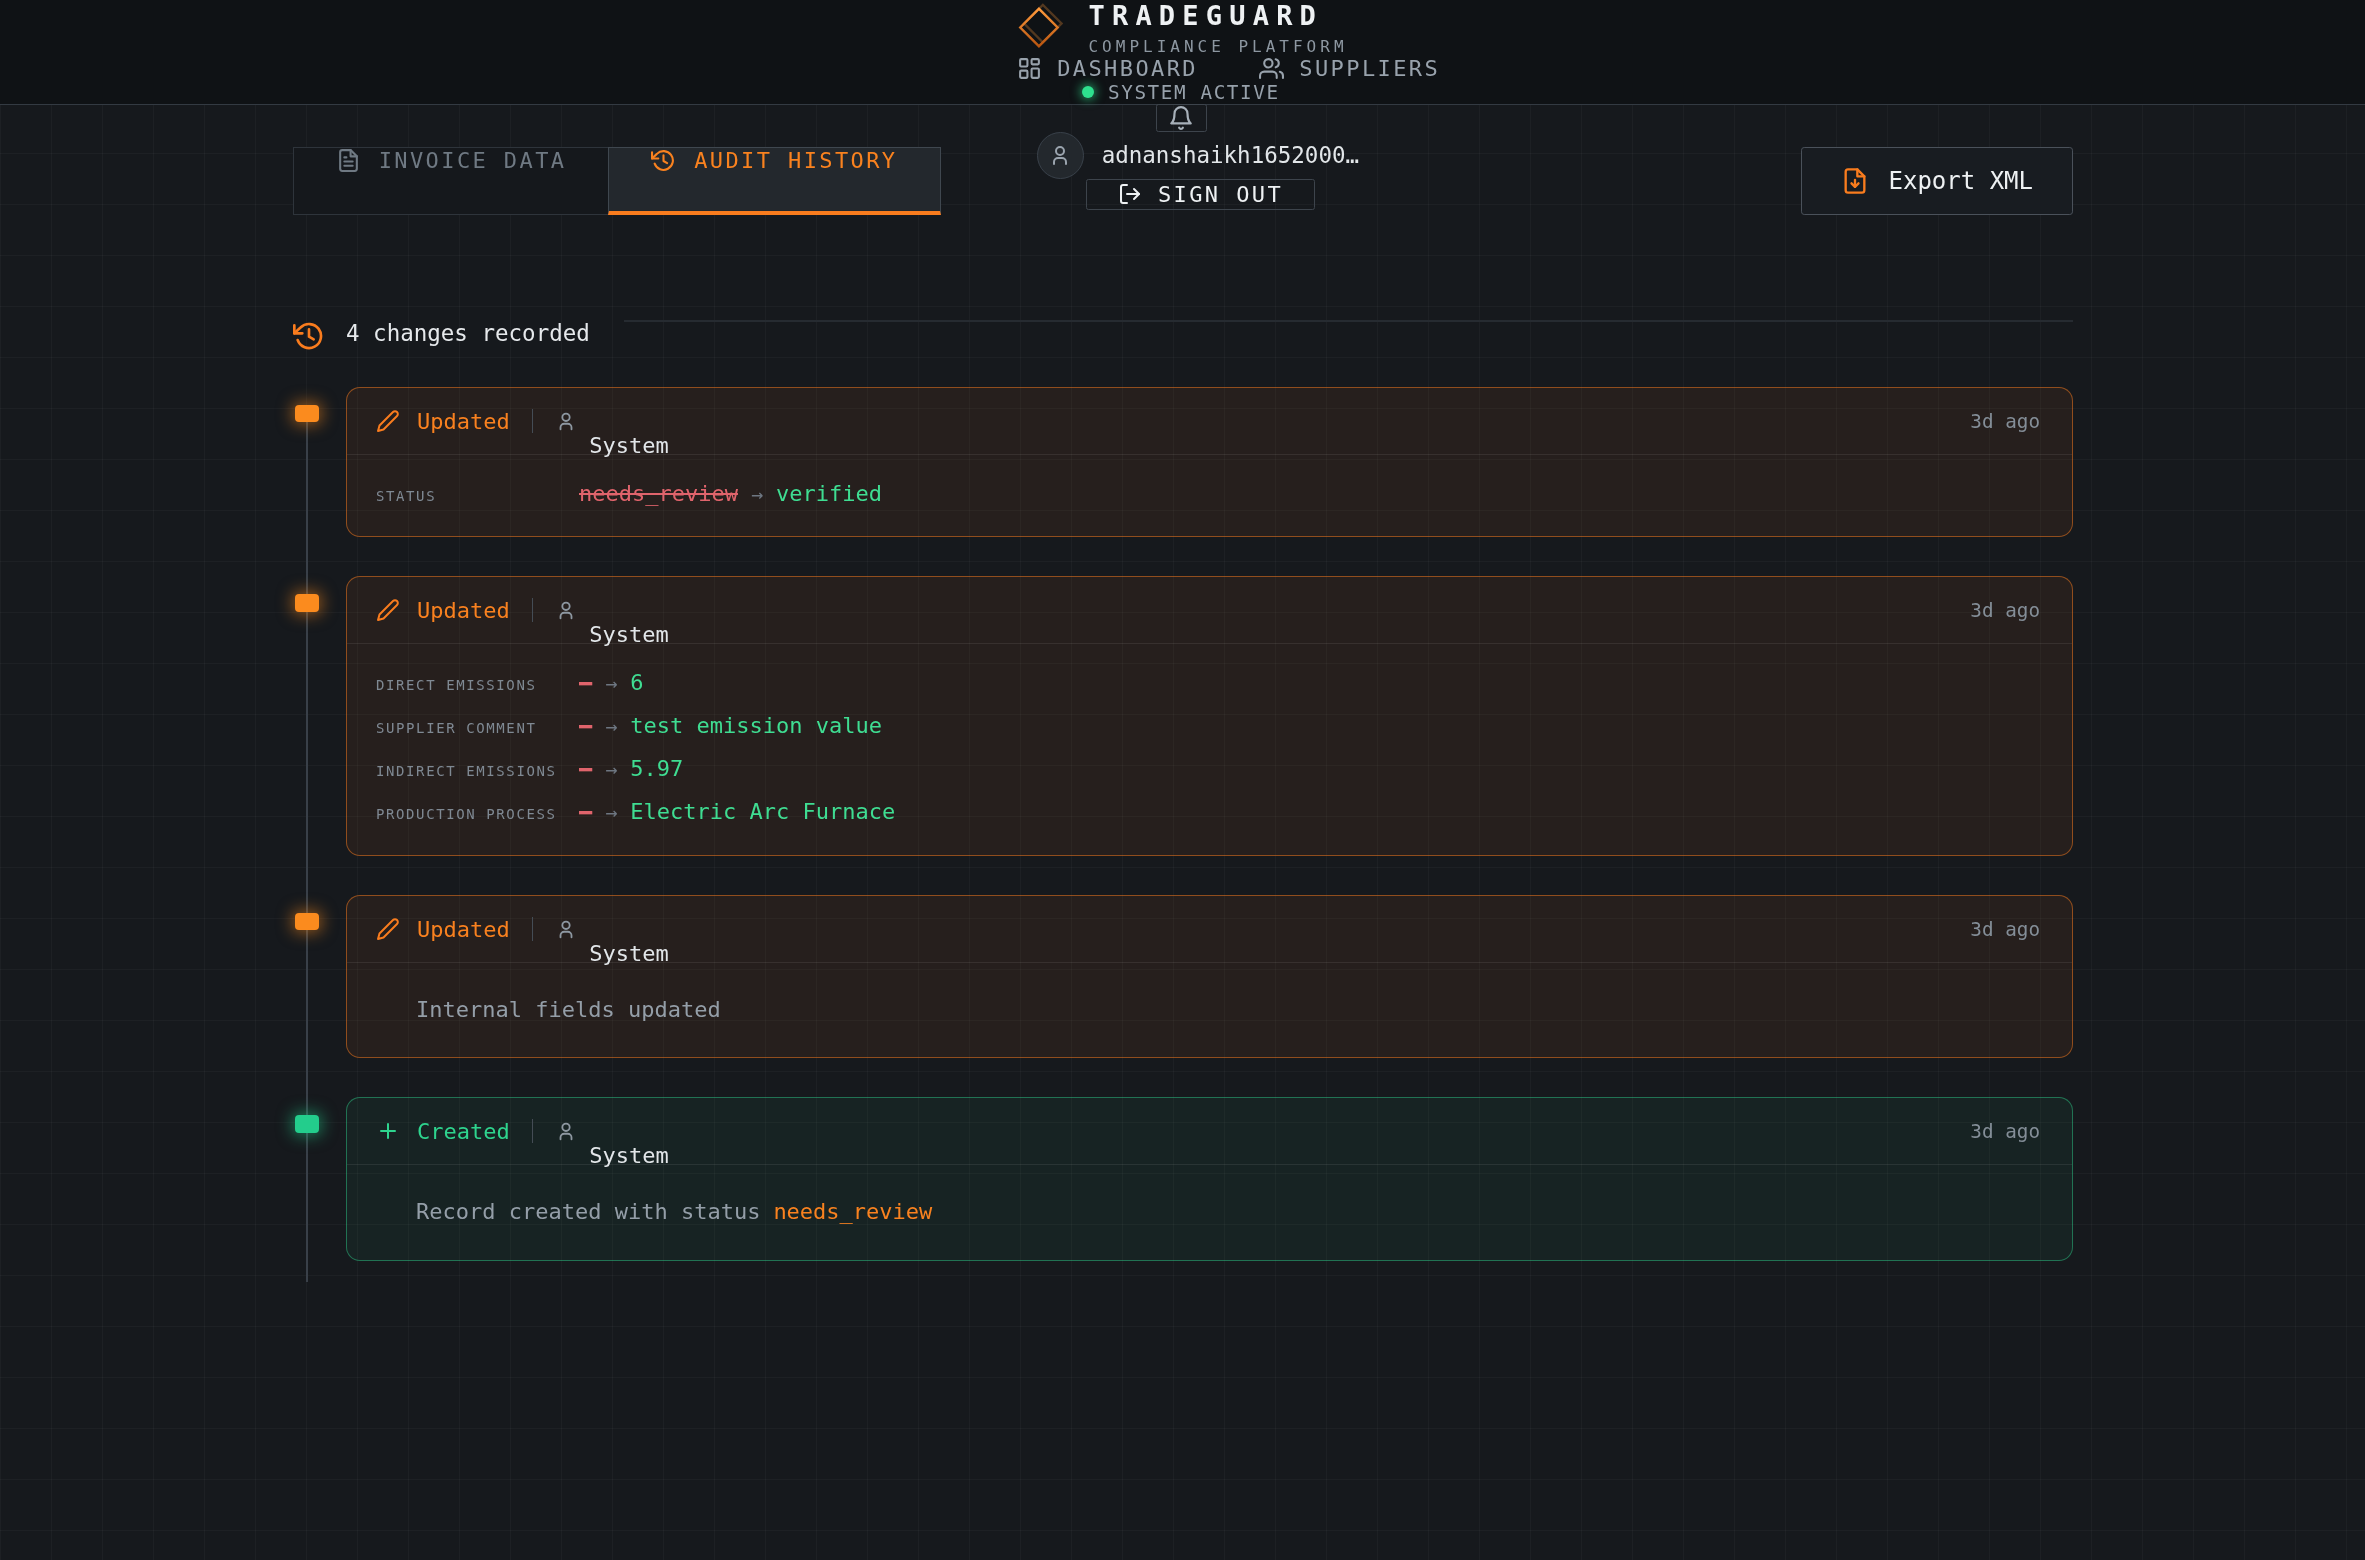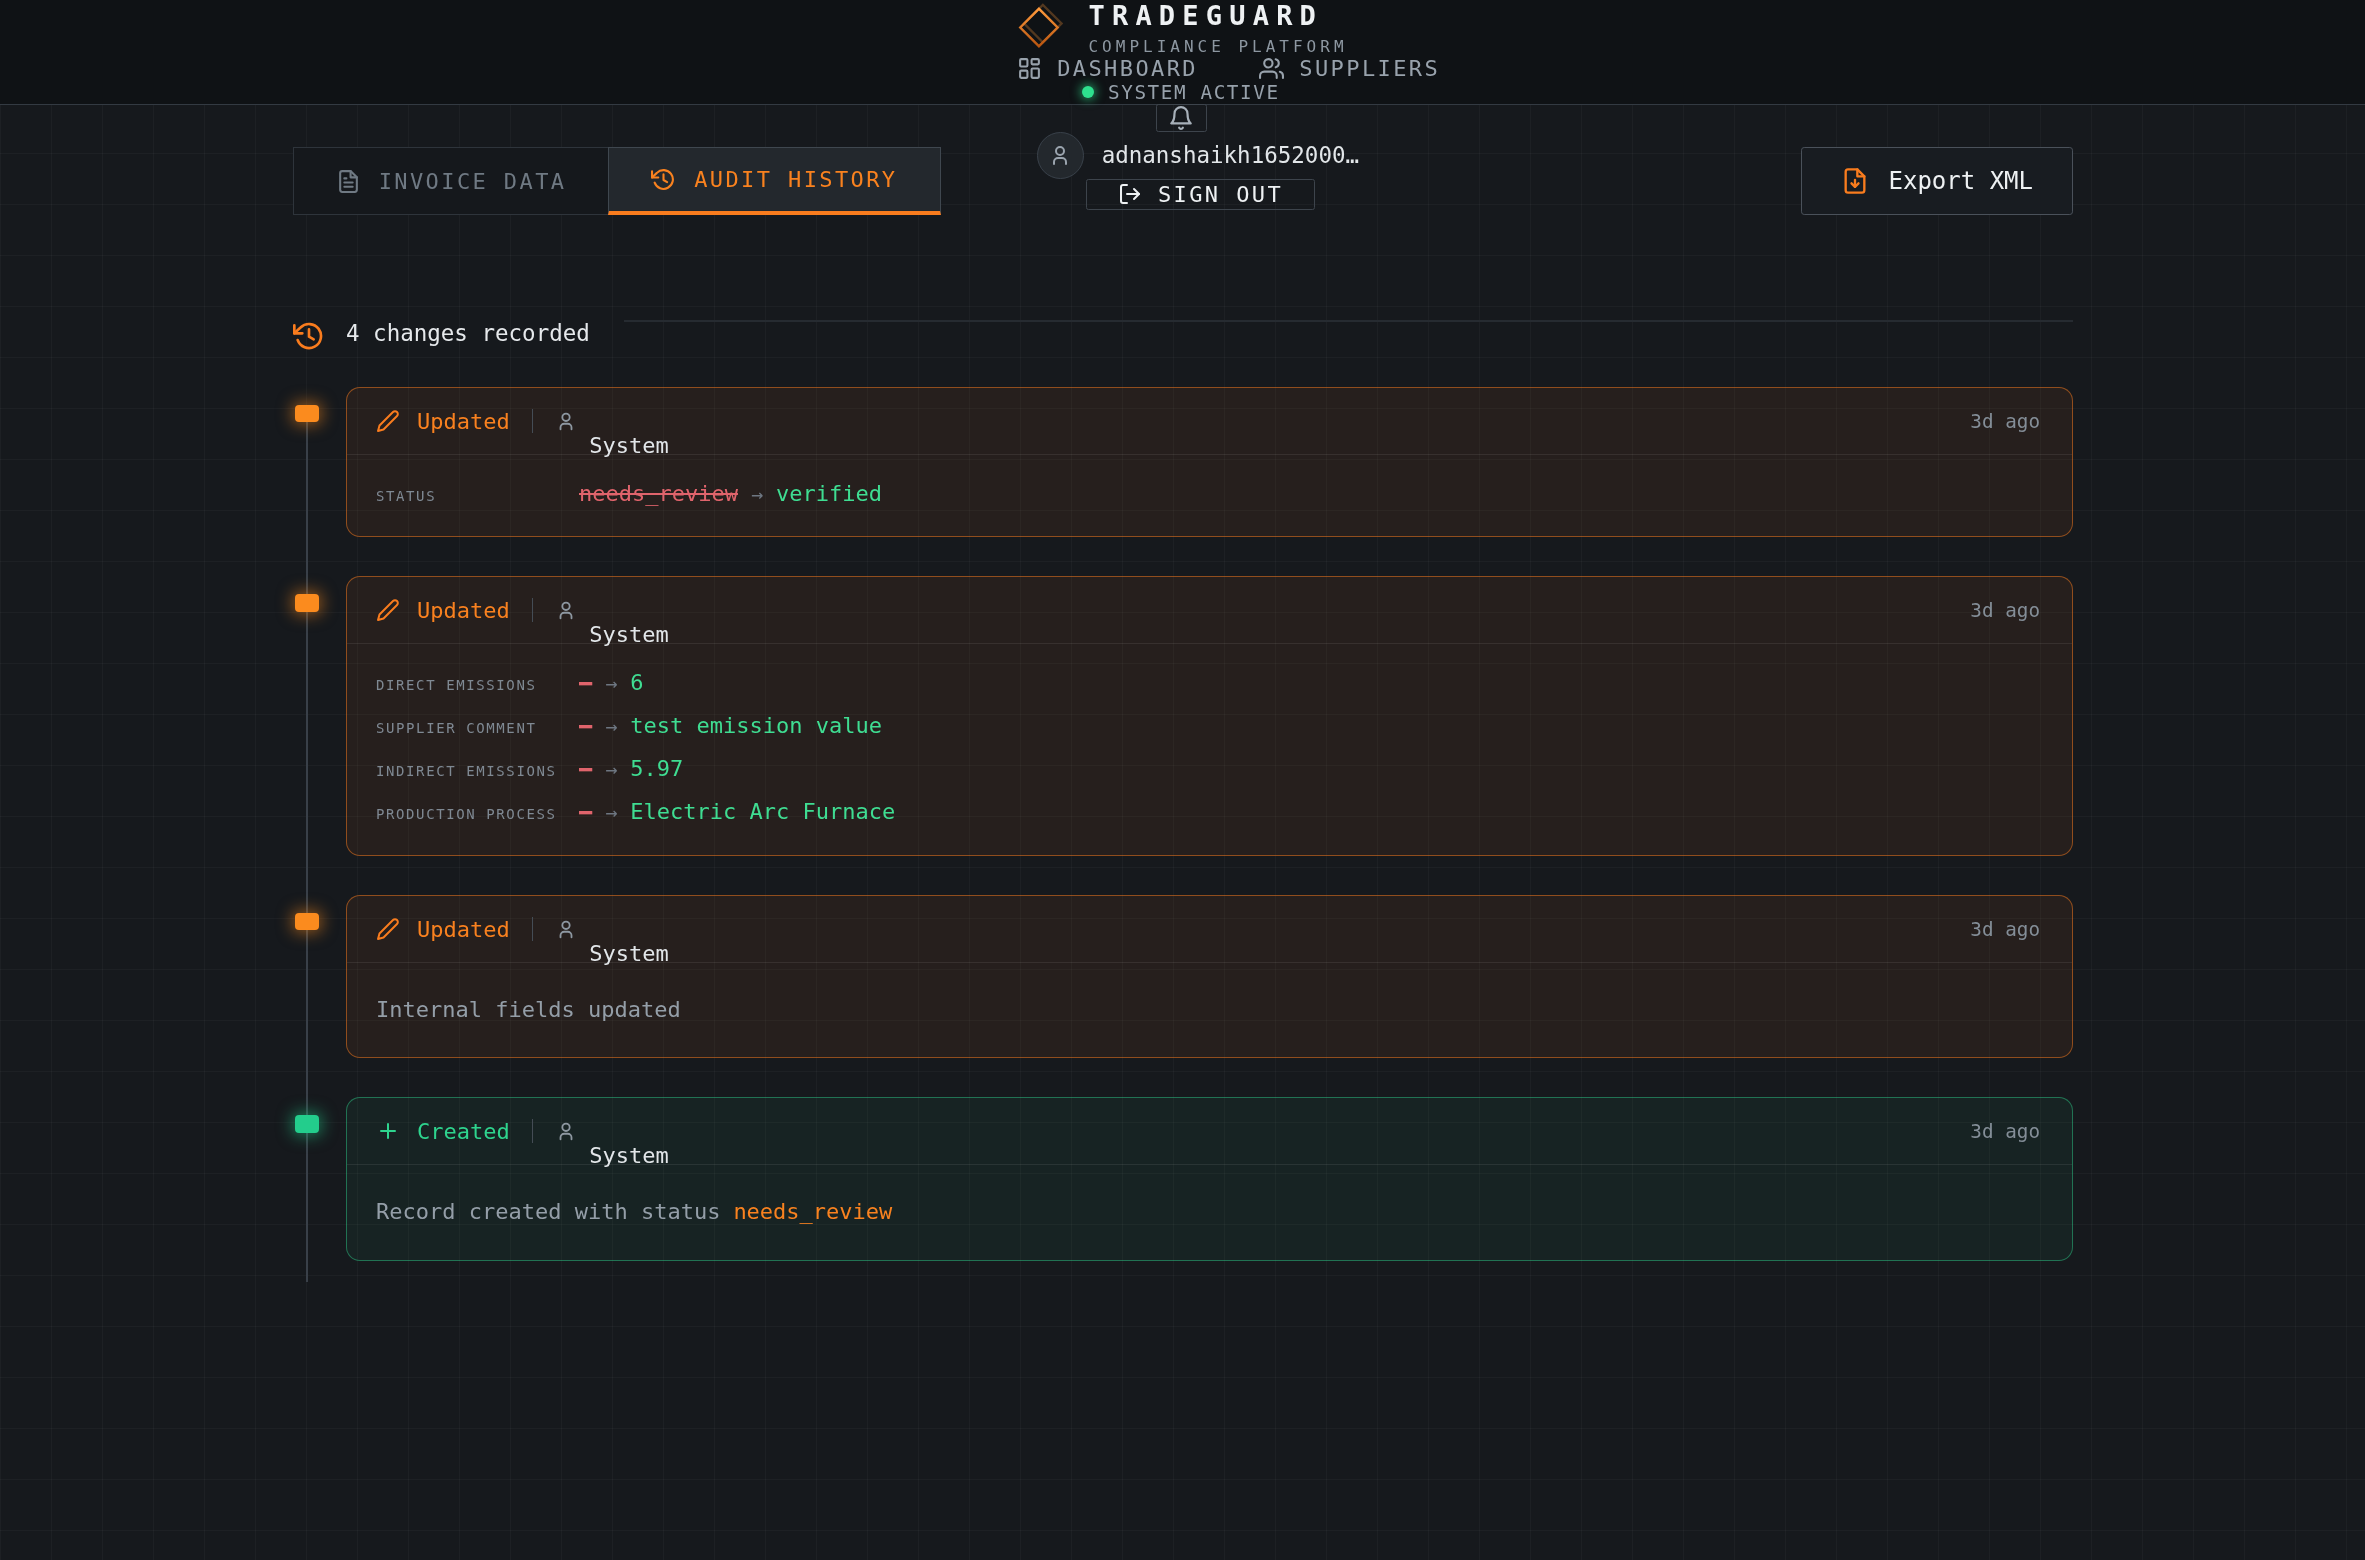--- a/index.html
+++ b/index.html
@@ -38,21 +38,21 @@
   .avatar{width:47px; height:47px; border-radius:50%; background:#23282d; border:1.6px solid #39414a; display:flex; align-items:center; justify-content:center; color:#9aa4ae;}
   .avatar svg{width:24px; height:24px;}
   .username{font-size:22.5px; color:#e2e6e9;}
   .signout-btn{margin-left:39px; display:flex; align-items:center; gap:16px; border:1.6px solid #3d444c; background:transparent; color:#eef1f3; font-size:22px; letter-spacing:2.4px; padding:2px 31px; height:61px; border-radius:2.4px; font-family:inherit; cursor:pointer;}
   .signout-btn svg{width:24px; height:24px;}
 
   
   .content{width:1780px; margin:0 auto; position:relative;}
   .toolbar{display:flex; justify-content:space-between; align-items:stretch; margin-top:42px; height:68px;}
   .tabs{display:flex;}
-  .tab{display:flex; align-items:center; gap:17.7px; padding:0 42px; font-size:22px; letter-spacing:2.4px; height:68px; background:none; font-family:inherit; cursor:pointer;}
+  .tab{display:flex; align-items:flex-start; gap:17.7px; padding:0 42px; font-size:22px; letter-spacing:2.4px; height:68px; background:none; font-family:inherit; cursor:pointer;}
   .tab svg{width:25px; height:25px;}
   .tab.inactive{color:#6f7983; background:#15181c; border:0.8px solid #2e343b; border-right:none;}
   .tab.active{color:#f9821f; background:#23282d; border:0.8px solid #3f474f; border-bottom:4.8px solid #f97c1e;}
   .export-btn{display:flex; align-items:center; gap:19.3px; padding:0 39px; border:1.6px solid #4a515a; background:#181c21; border-radius:3.2px; color:#eef1f3; font-size:24px; font-family:inherit; cursor:pointer;}
   .export-btn svg{width:28px; height:28px; color:#f97c1e;}
 
   .section-head{display:flex; margin-top:105px; gap:21px;}
   .section-head .sh-icon{width:32px; height:32px; color:#f97c1e;}
   .section-title{font-size:22.5px; color:#e6e9ec;}
   .section-rule{flex:1; height:1.6px; background:#262b31; margin-left:13px;}
@@ -79,21 +79,21 @@
   .actor{font-size:22px; color:#e2e6e9;margin-top:48px;}
   .time{margin-left:auto; font-size:19.3px; color:#848e98;}
   .card-divider{height:0.8px; background:rgba(255,255,255,.08);}
   .changes{padding:26px 29px 27px;}
   .change-row{display:flex; align-items:baseline; margin-bottom:14.5px; font-size:22px; line-height:26.6px;}
   .change-row:last-child{margin-bottom:0;}
   .field-label{width:203px; flex:none; font-size:14px; letter-spacing:1.6px; color:#7f8993;}
   .old-val{color:#e0646c; text-decoration:line-through;}
   .arrow{color:#6d7681; margin:0 13px; font-size:20px;}
   .new-val{color:#3fdd92;}
-  .note{padding:34px 29px; font-size:22px; color:#949ea8; line-height:26.6px;}
+  .note{padding:34px 37px; font-size:22px; color:#949ea8; line-height:26.6px;margin-left:32px;}
   .note-status{color:#f9821f; margin-left:13px;}
 </style>
 </head>
 <body>
 
 <header class="app-header">
   <div class="brand">
     <span>
       <svg class="brand-logo" viewBox="0 0 68 68">
         <defs>

